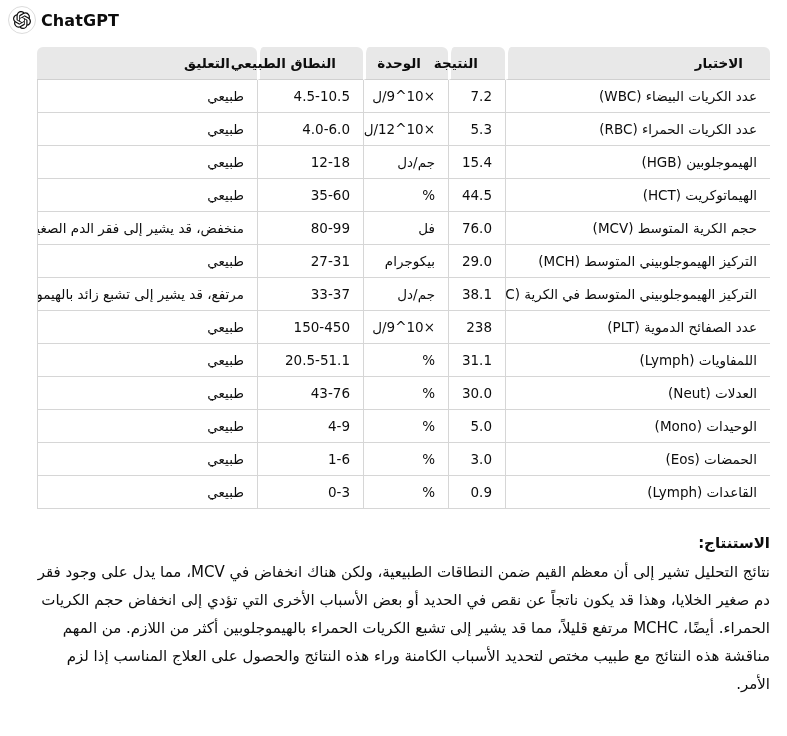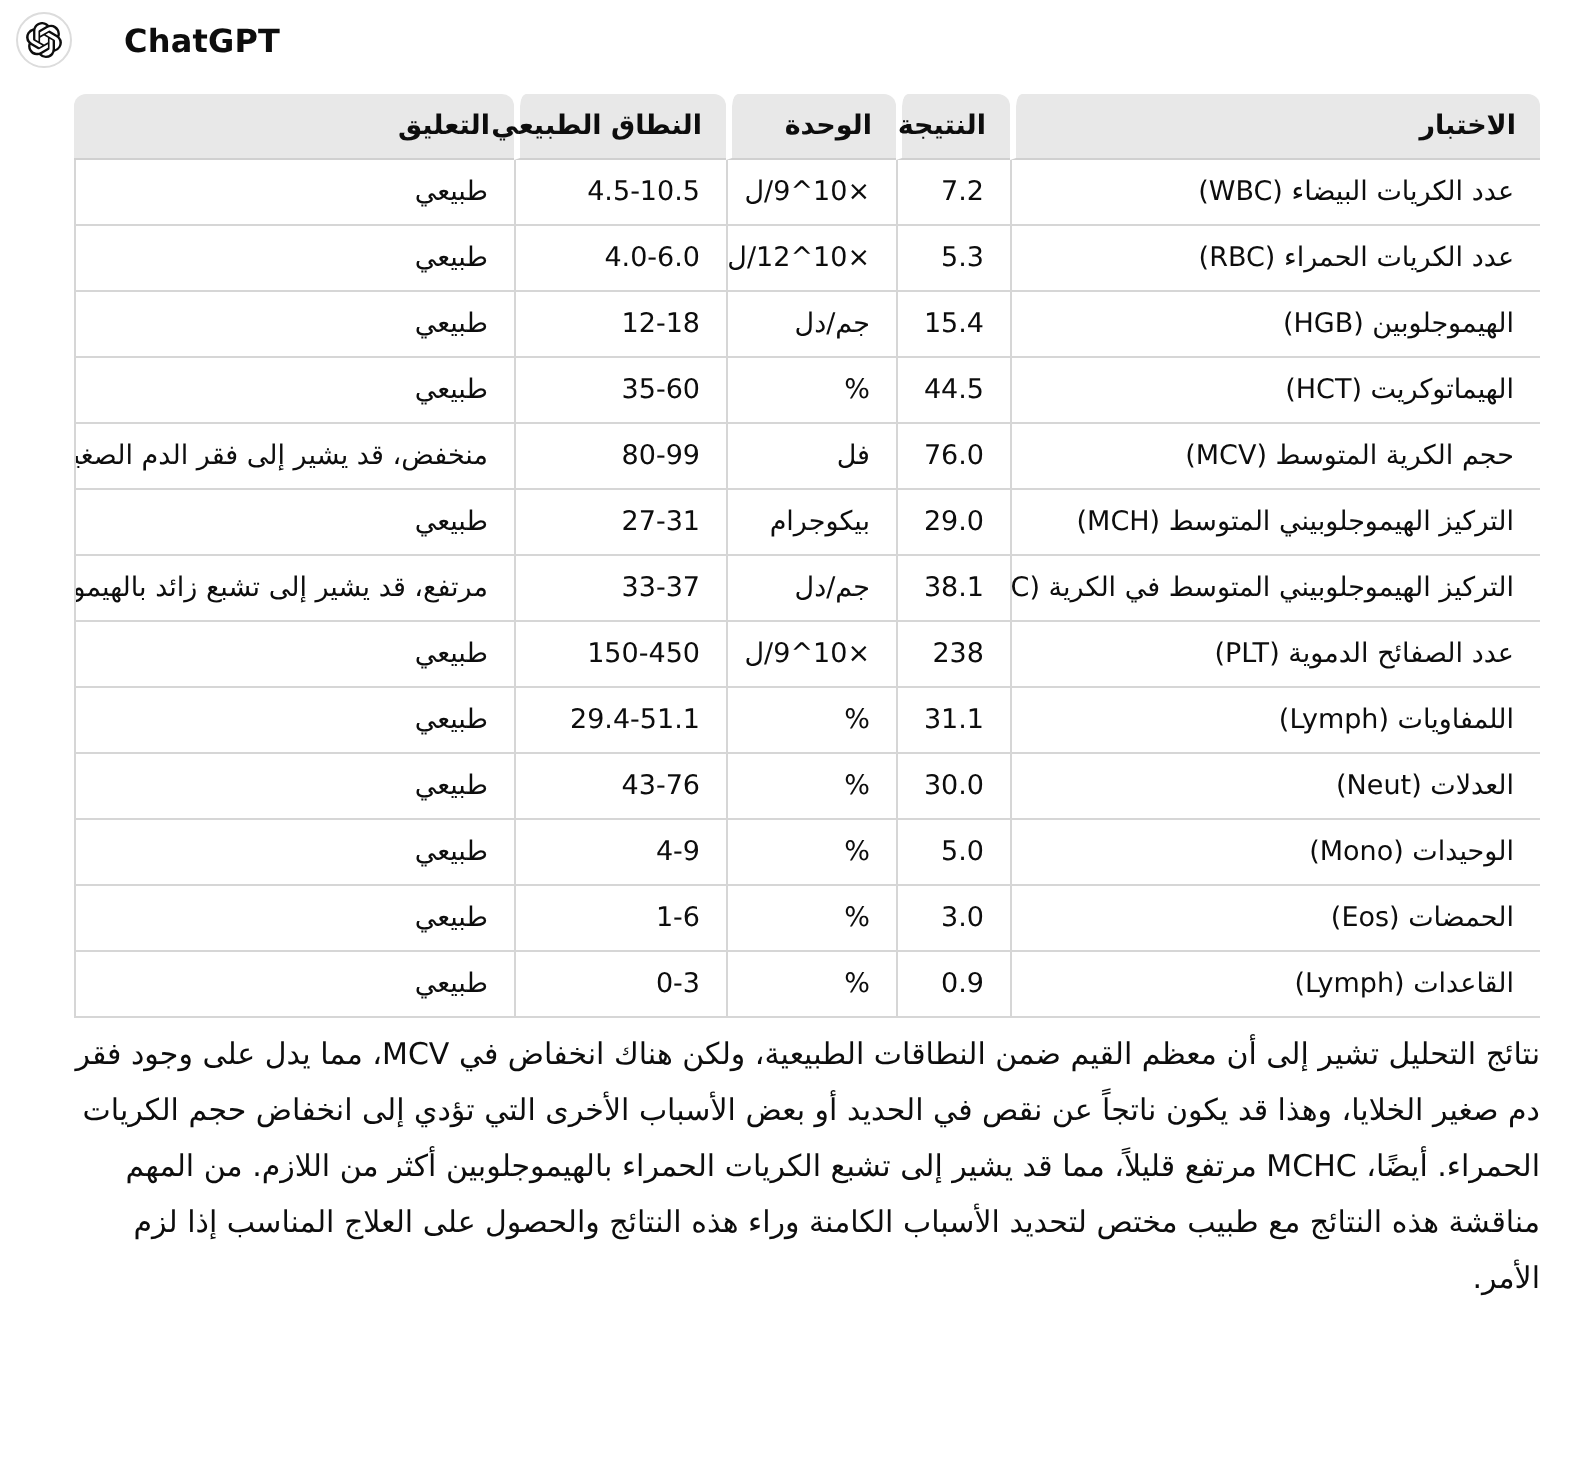--- a/index.html
+++ b/index.html
@@ -10,42 +10,42 @@
     --avatar-border:#dcdcdc;
   }
   *{box-sizing:border-box;}
   html,body{margin:0;padding:0;}
   body{
     width:787px;height:736px;overflow:hidden;background:#fff;
     color:var(--text);
     font-family:"DejaVu Sans",sans-serif;
   }
   .chat-header{
-    display:flex;align-items:center;gap:26px;
+    display:flex;align-items:center;gap:5px;
     padding:6px 0 0 8px;direction:ltr;
   }
   .avatar{
     width:28px;height:28px;border-radius:50%;
     border:1px solid var(--avatar-border);background:#fff;
     display:flex;align-items:center;justify-content:center;flex:0 0 auto;
   }
   .avatar svg{width:18px;height:18px;display:block;}
   .app-name{font-size:16px;font-weight:700;letter-spacing:.1px;}
   .content{
     direction:rtl;text-align:right;
     width:740px;margin:13px 17px 0 30px;
   }
   .intro{font-size:15px;line-height:30px;margin:0 0 4px 0;}
   table{
     border-collapse:separate;border-spacing:0;table-layout:fixed;
     width:733px;font-size:13.5px;
   }
   th{
     background:var(--header-bg);background-clip:padding-box;
-    font-weight:700;height:33px;padding:0 12px;
+    font-weight:700;height:33px;padding:0 27px;
     border-radius:6px 6px 0 0;
     border-bottom:1px solid var(--header-border);
     text-align:right;vertical-align:middle;white-space:nowrap;
   }
   th:not(:last-child){border-left:3px solid #fff;}
   td{
     height:33px;padding:0 13px;
     border-left:1px solid var(--border);
     border-bottom:1px solid var(--border);
     text-align:right;vertical-align:middle;white-space:nowrap;
@@ -141,21 +141,21 @@
           <td>عدد الصفائح الدموية (PLT)</td>
           <td>238</td>
           <td>×10^9/ل</td>
           <td>150-450</td>
           <td>طبيعي</td>
         </tr>
         <tr>
           <td>اللمفاويات (Lymph)</td>
           <td>31.1</td>
           <td>%</td>
-          <td>29.4-51.1</td>
+          <td>20.5-51.1</td>
           <td>طبيعي</td>
         </tr>
         <tr>
           <td>العدلات (Neut)</td>
           <td>30.0</td>
           <td>%</td>
           <td>43-76</td>
           <td>طبيعي</td>
         </tr>
         <tr>
@@ -175,14 +175,15 @@
         <tr>
           <td>القاعدات (Lymph)</td>
           <td>0.9</td>
           <td>%</td>
           <td>0-3</td>
           <td>طبيعي</td>
         </tr>
       </tbody>
   </table>
 
+  <p class="conclusion-title">الاستنتاج:</p>
   <p class="conclusion">نتائج التحليل تشير إلى أن معظم القيم ضمن النطاقات الطبيعية، ولكن هناك انخفاض في MCV، مما يدل على وجود فقر دم صغير الخلايا، وهذا قد يكون ناتجاً عن نقص في الحديد أو بعض الأسباب الأخرى التي تؤدي إلى انخفاض حجم الكريات الحمراء. أيضًا، MCHC مرتفع قليلاً، مما قد يشير إلى تشبع الكريات الحمراء بالهيموجلوبين أكثر من اللازم. من المهم مناقشة هذه النتائج مع طبيب مختص لتحديد الأسباب الكامنة وراء هذه النتائج والحصول على العلاج المناسب إذا لزم الأمر.</p>
 </div>
 
 </body></html>

